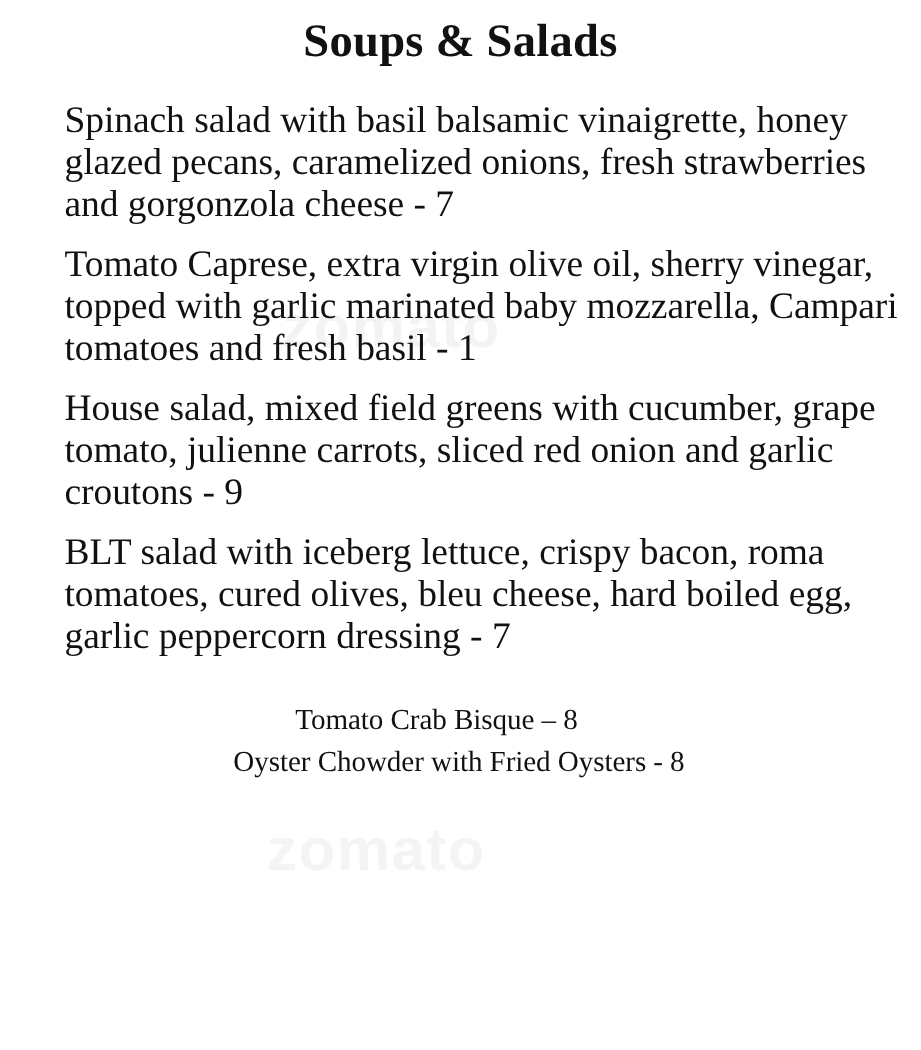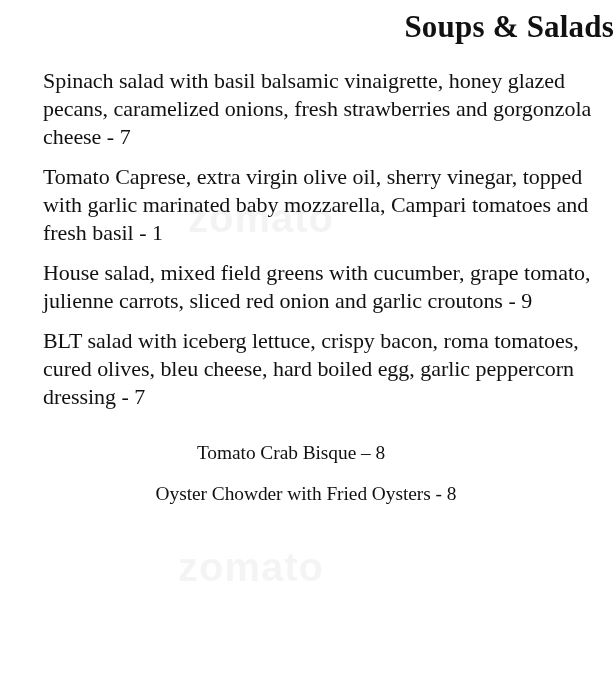--- a/index.html
+++ b/index.html
@@ -52,38 +52,38 @@
     letter-spacing: 1px;
     color: #404040;
     white-space: nowrap;
   }
 
   #page-title {
     position: relative;
     z-index: 2;
     margin: 0;
     padding: 10px 0 0 0;
-    text-align: right;
+    text-align: center;
     font-family: "Liberation Serif", "DejaVu Serif", serif;
     font-size: 31px;
     font-weight: bold;
     letter-spacing: 0.2px;
     line-height: 1.1;
   }
 
   #menu-body {
     position: relative;
     z-index: 2;
     margin: 0;
     padding: 0 14px 0 43px;
   }
 
   .menu-item {
     margin: 0 0 12px 0;
-    font-size: 22px;
+    font-size: 25px;
     line-height: 28px;
     text-align: left;
     letter-spacing: -0.05px;
     word-spacing: 0.1px;
   }
 
   #menu-item-0 { margin-top: 23px; }
 
   .soup-list {
     position: relative;
@@ -96,21 +96,20 @@
     font-size: 19.4px;
     line-height: 28px;
     text-align: center;
     letter-spacing: -0.05px;
   }
   #soup-item-0 {
     margin-top: 28px;
     padding-right: 32px;
   }
   #soup-item-1 {
-    margin-top: 13px;
     padding-right: 2px;
   }
 </style>
 </head>
 <body>
 
 <div id="menu-page">
 
   <div id="watermark">
     <span class="wm-text">zomato</span>

